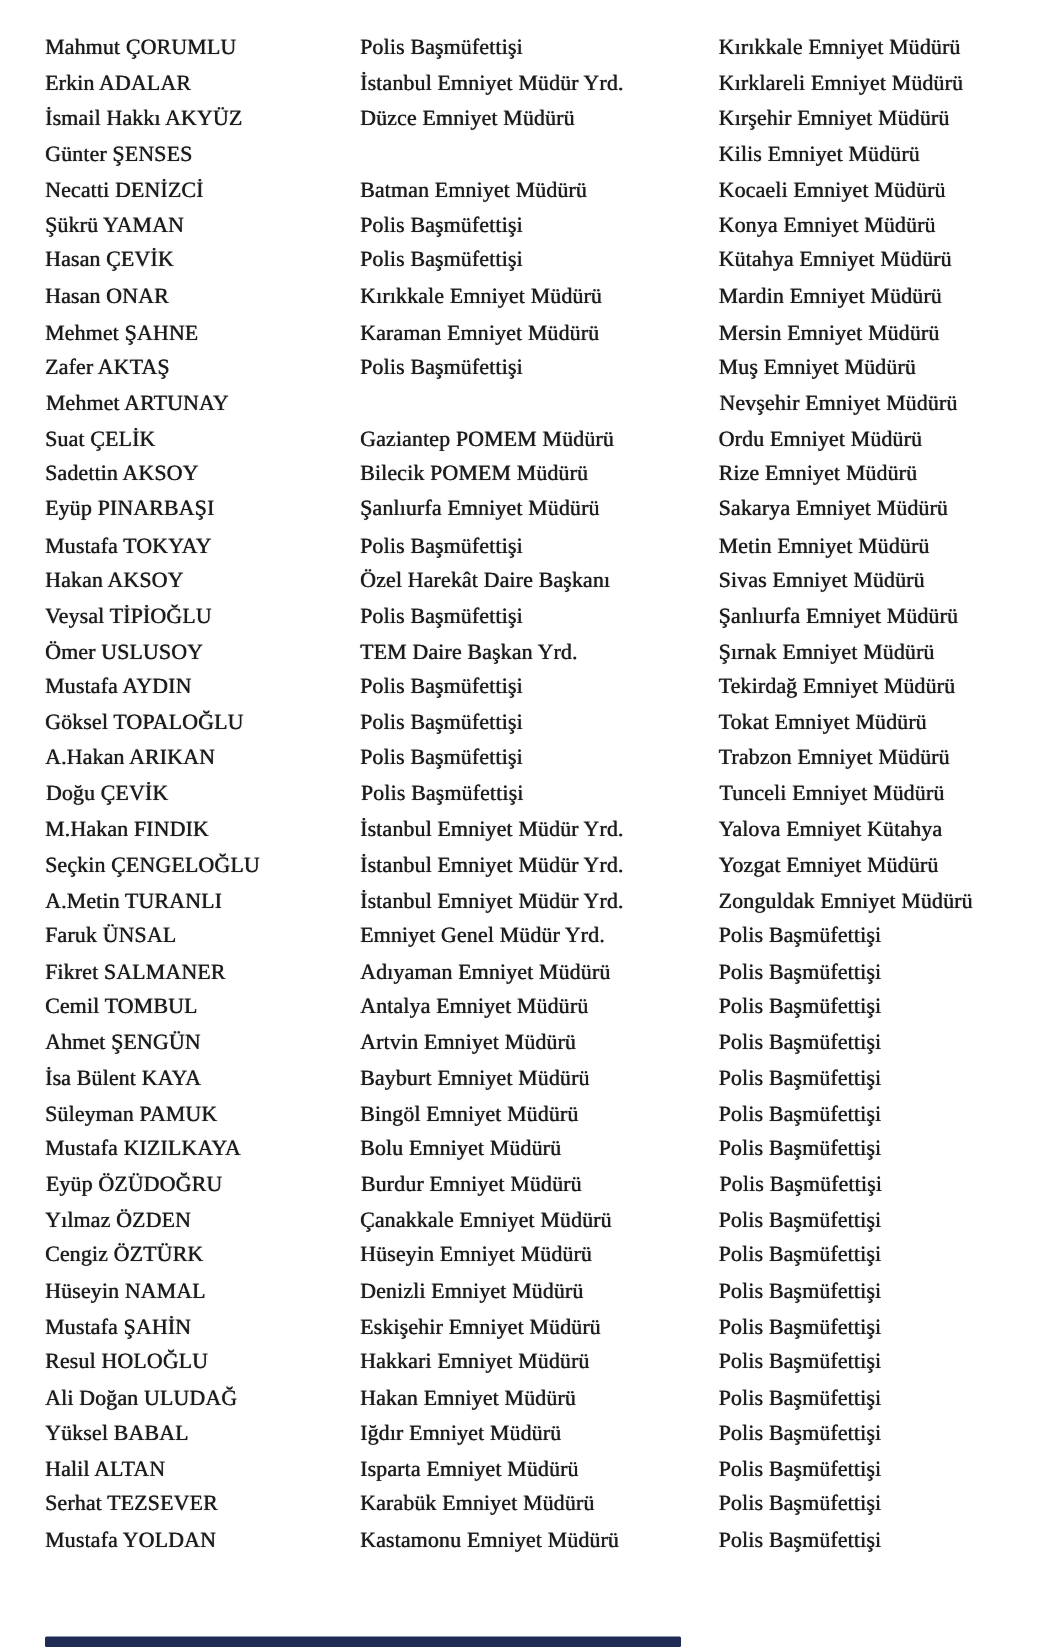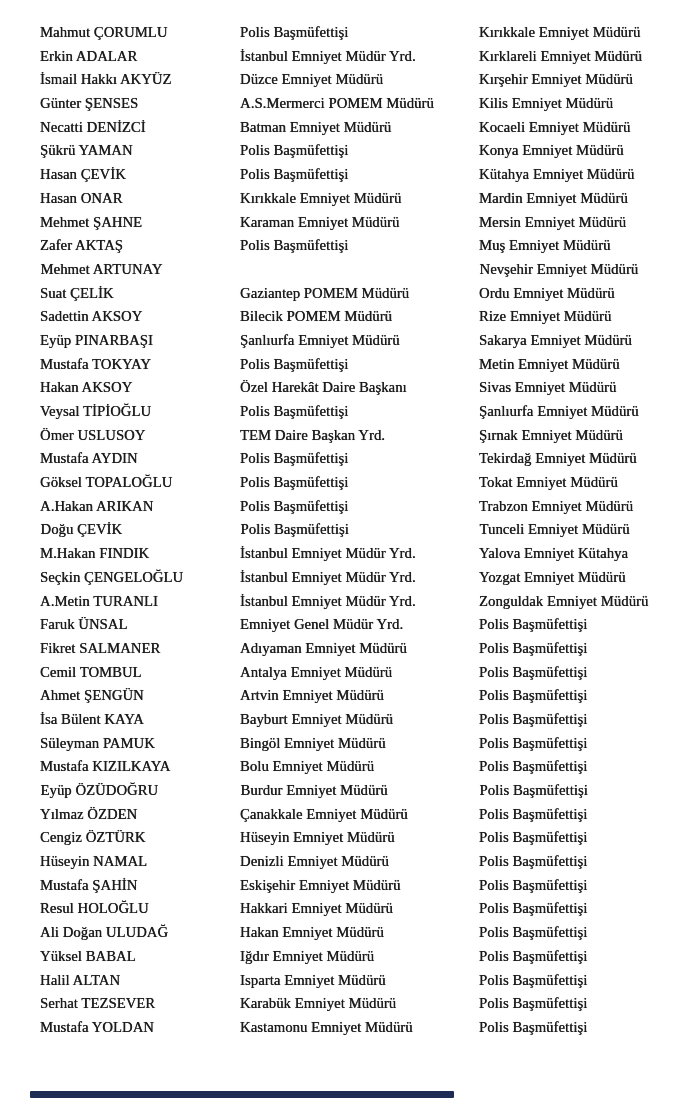--- a/index.html
+++ b/index.html
@@ -33,21 +33,21 @@
   .row:nth-child(7n)  { transform: translateY(-0.5px); }
   .row:nth-child(11n) { transform: translateX(0.5px); }
   .col {
     position: absolute;
     top: 0;
     font-size: 14.6px;
     color: #1b1b1b;
     letter-spacing: 0.1px;
     text-shadow: 0.3px 0 0 rgba(25,25,25,0.8), 0 0 0.8px rgba(50,50,50,0.45);
   }
-  .col-name    { left: 40px;  }
+  .col-name    { left: 30px;  }
   .col-current { left: 240px; }
   .col-new     { left: 479px; }
   .artifact-bar {
     position: absolute;
     left: 30px;
     top: 1091px;
     width: 424px;
     height: 7px;
     border-radius: 1px;
   }
@@ -70,21 +70,20 @@
   </div>
 
   <div class="row">
     <span class="col col-name">İsmail Hakkı AKYÜZ</span>
     <span class="col col-current">Düzce Emniyet Müdürü</span>
     <span class="col col-new">Kırşehir Emniyet Müdürü</span>
   </div>
 
   <div class="row">
     <span class="col col-name">Günter ŞENSES</span>
-    <span class="col col-current">A.S.Mermerci POMEM Müdürü</span>
     <span class="col col-new">Kilis Emniyet Müdürü</span>
   </div>
 
   <div class="row">
     <span class="col col-name">Necatti DENİZCİ</span>
     <span class="col col-current">Batman Emniyet Müdürü</span>
     <span class="col col-new">Kocaeli Emniyet Müdürü</span>
   </div>
 
   <div class="row">

